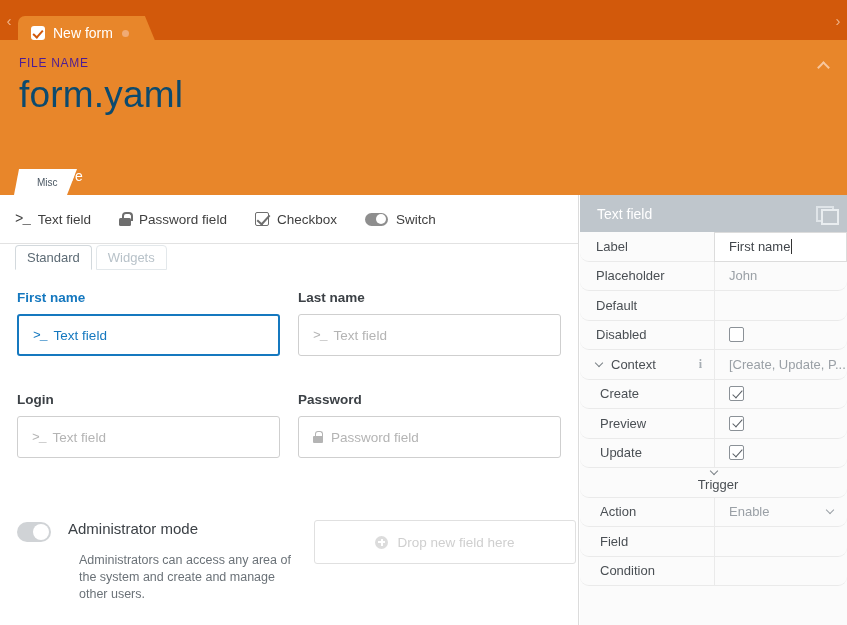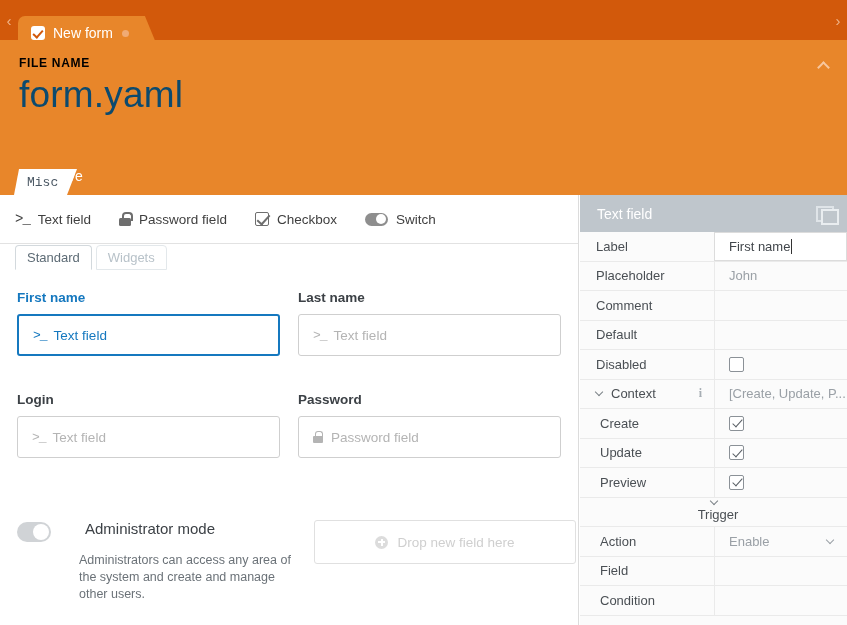--- a/index.html
+++ b/index.html
@@ -87,22 +87,22 @@
     position: absolute;
     top: 40px; left: 0;
     width: 847px; height: 155px;
     background: #e8862a;
   }
   .header-caption {
     position: absolute;
     left: 19px; top: 16px;
     font-size: 12px;
     letter-spacing: 0.7px;
-    color: #000000;
-    font-weight: 700;
+    color: #4c1d95;
+    font-weight: 400;
   }
   .header-filename {
     position: absolute;
     left: 19px; top: 34px;
     font-size: 37px;
     color: #0c4a6e;
     font-weight: 400;
     letter-spacing: 0.2px;
   }
   .header-save {
@@ -148,24 +148,23 @@
     position: absolute;
     left: 14px; bottom: 0;
     height: 26px;
     width: 63px;
     background: #ffffff;
     -webkit-clip-path: polygon(5px 0, 100% 0, calc(100% - 10px) 100%, 0 100%);
     clip-path: polygon(5px 0, 100% 0, calc(100% - 10px) 100%, 0 100%);
     display: flex; align-items: center;
   }
   .misc-tab span {
-    font-size: 13px;
+    font-size: 10px;
     color: #4a5763;
-    margin-left: 13px;
-    font-family: Liberation Mono, monospace;
+    margin-left: 23px;
   }
 
   
   .canvas {
     position: absolute;
     top: 195px; left: 0;
     width: 579px; height: 430px;
     background: #ffffff;
     border-right: 1px solid #dcdcdc;
     overflow: hidden;
@@ -368,21 +367,21 @@
     content: "";
     position: absolute;
     right: 2px; top: 2px;
     width: 16px; height: 16px;
     border-radius: 50%;
     background: #ffffff;
   }
   .admin-title {
     font-size: 15px;
     color: #3c4146;
-    margin-left: 34px;
+    margin-left: 17px;
   }
   .admin-desc {
     font-size: 12.5px;
     color: #6b7278;
     line-height: 17px;
     margin-left: 62px;
     margin-top: 10px;
     width: 218px;
   }
 
@@ -446,21 +445,21 @@
     left: 5px; top: 3px;
     width: 14px; height: 12px;
     border: 2px solid #e9edf0;
     background: #bfc6cc;
   }
 
   .prow {
     display: flex;
     height: 29.5px;
     border-bottom: 1px solid #eaeaea;
-    align-items: center;
+    border-radius: 9px;
   }
   .pname {
     width: 135px;
     height: 100%;
     display: flex; align-items: center;
     font-size: 13px;
     color: #4a4f54;
     padding-left: 16px;
     border-right: 1px solid #eaeaea;
     flex: 0 0 auto;
@@ -658,24 +657,20 @@
         <span>First name</span>
           <span class="txt-cursor"></span>
       </div>
     </div>
 
     <div class="prow">
       <div class="pname">Placeholder</div>
       <div class="pval">John</div>
     </div>
 
-    <div class="prow">
-      <div class="pname">Comment</div>
-      <div class="pval"></div>
-    </div>
 
     <div class="prow">
       <div class="pname">Default</div>
       <div class="pval"></div>
     </div>
 
     <div class="prow">
       <div class="pname">Disabled</div>
       <div class="pval">
         <span class="cbox"></span>
@@ -692,28 +687,28 @@
     </div>
 
     <div class="prow">
       <div class="pname indent">Create</div>
       <div class="pval">
         <span class="cbox checked"></span>
       </div>
     </div>
 
     <div class="prow">
-      <div class="pname indent">Update</div>
+      <div class="pname indent">Preview</div>
       <div class="pval">
         <span class="cbox checked"></span>
       </div>
     </div>
 
     <div class="prow">
-      <div class="pname indent">Preview</div>
+      <div class="pname indent">Update</div>
       <div class="pval">
         <span class="cbox checked"></span>
       </div>
     </div>
 
     <div class="prow">
       <div class="pname group">
         <span class="caret"></span>
         <span>Trigger</span>
       </div>

